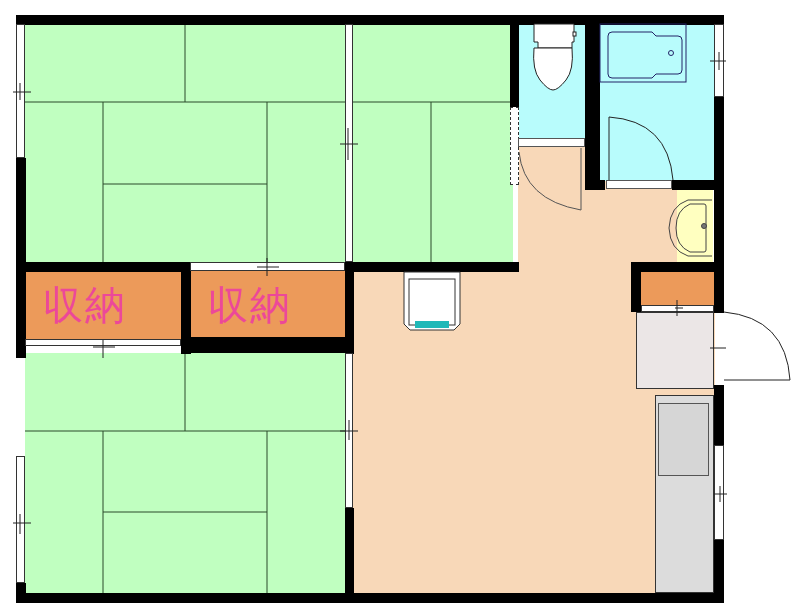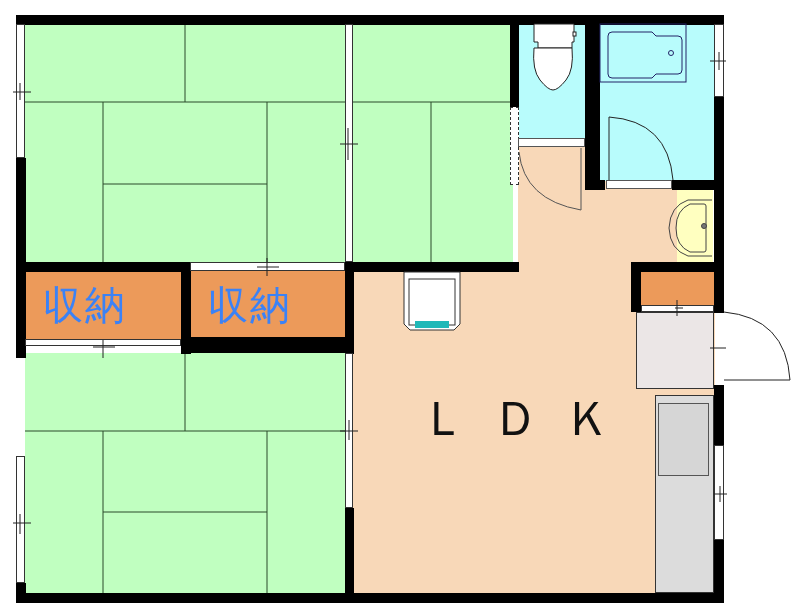--- a/index.html
+++ b/index.html
@@ -6,21 +6,21 @@
   body { width:800px; height:615px; position:relative; overflow:hidden; font-family:"DejaVu Sans", sans-serif; }
   .abs { position:absolute; box-sizing:border-box; }
   .wall { position:absolute; background:#000; }
   .tatami { background:#c0ffc0; }
   .closet { background:#ec9a5a; }
   .wet { background:#b8fcfc; }
   .ldk { background:#f8d8b8; }
   .wash { background:#ffffc0; }
   .entry { background:#ebe6e6; }
   .counter { background:#dcdcdc; }
-  .label-closet { position:absolute; font-size:40px; color:#3b82f6; letter-spacing:2px; line-height:1; font-family:"DejaVu Sans", sans-serif; }
+  .label-closet { position:absolute; font-size:40px; color:#ec4899; letter-spacing:2px; line-height:1; font-family:"DejaVu Sans", sans-serif; }
   .label-ldk { position:absolute; font-size:52px; color:#111; line-height:1; letter-spacing:24px; font-family:"DejaVu Sans", sans-serif; font-weight:normal; }
   .window { position:absolute; background:#fff; border:1px solid #333; box-sizing:border-box; }
   svg { position:absolute; overflow:visible; }
 </style>
 </head>
 <body>
 
 <div class="abs" style="left:0;top:0;width:800px;height:615px;">
 
   <div class="abs tatami" style="left:25px;top:24px;width:321px;height:238px;"></div>
@@ -146,14 +146,13 @@
       <line x1="675" y1="308" x2="683" y2="308"></line>
         <line x1="677" y1="300" x2="677" y2="316"></line>
       <line x1="710" y1="348" x2="726" y2="348"></line>
       <line x1="714" y1="494" x2="727" y2="494"></line>
         <line x1="720" y1="486" x2="720" y2="502"></line>
     </g>
   </svg>
 
   <div class="label-closet" style="left:43px;top:285px;">収納</div>
   <div class="label-closet" style="left:208px;top:285px;">収納</div>
-  <div class="label-ldk" style="left:420px;top:394px;font-size:48px;">ＬＤＫ</div>
 </div>
 
 </body></html>

